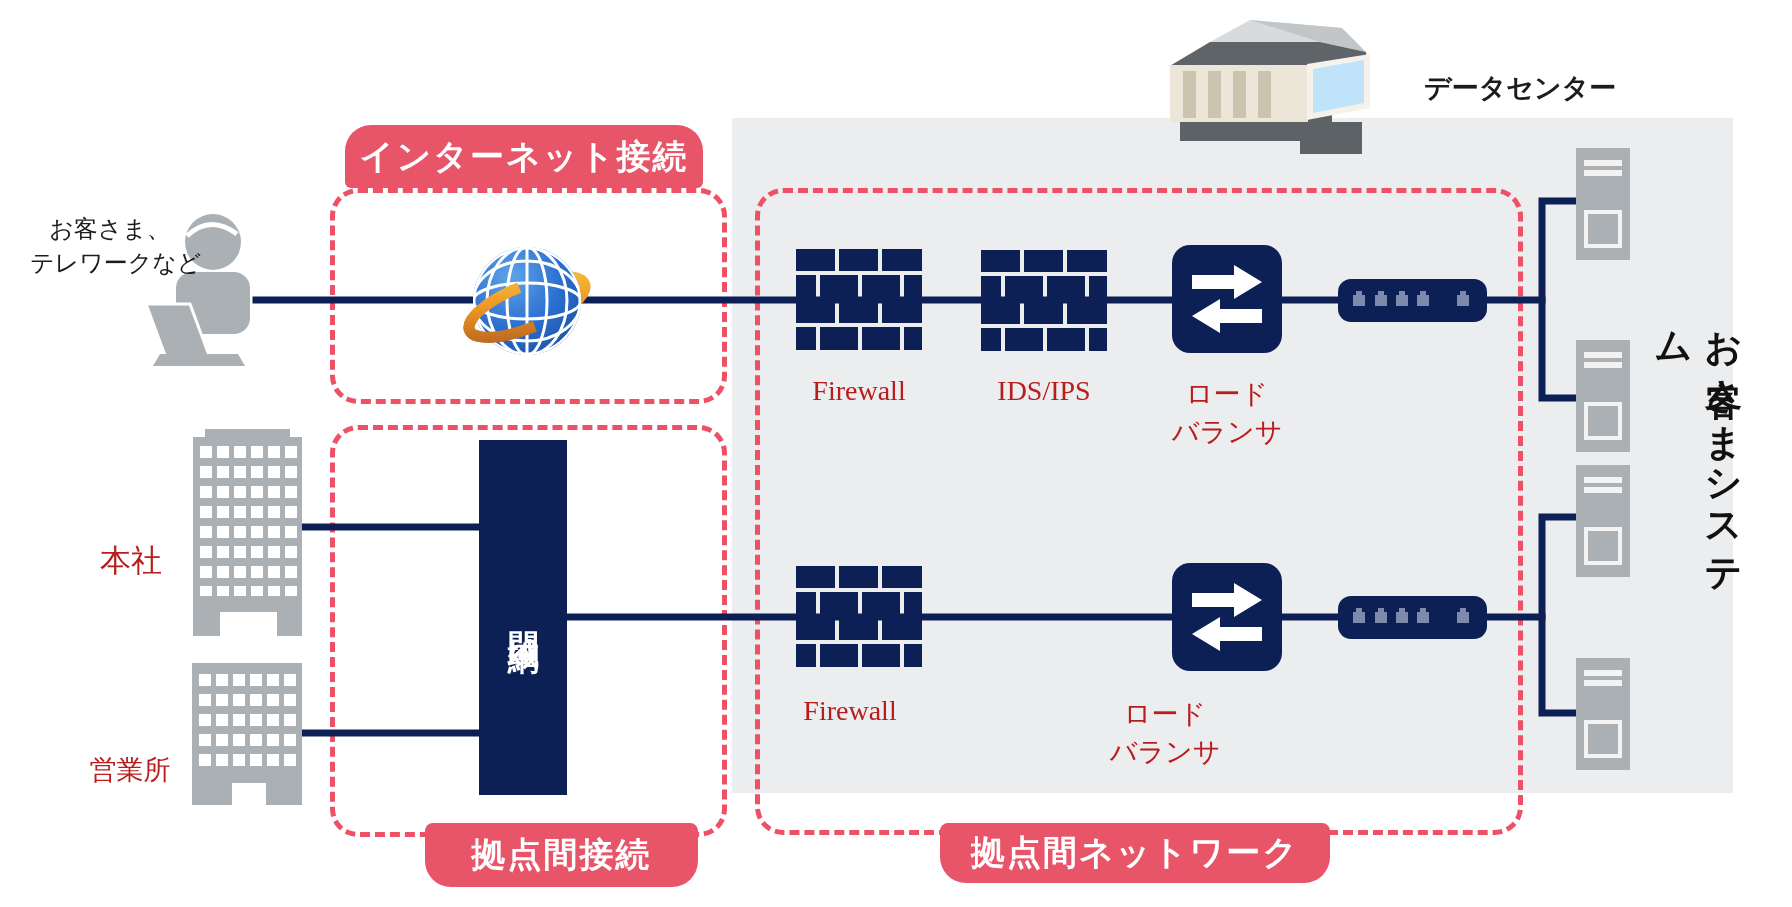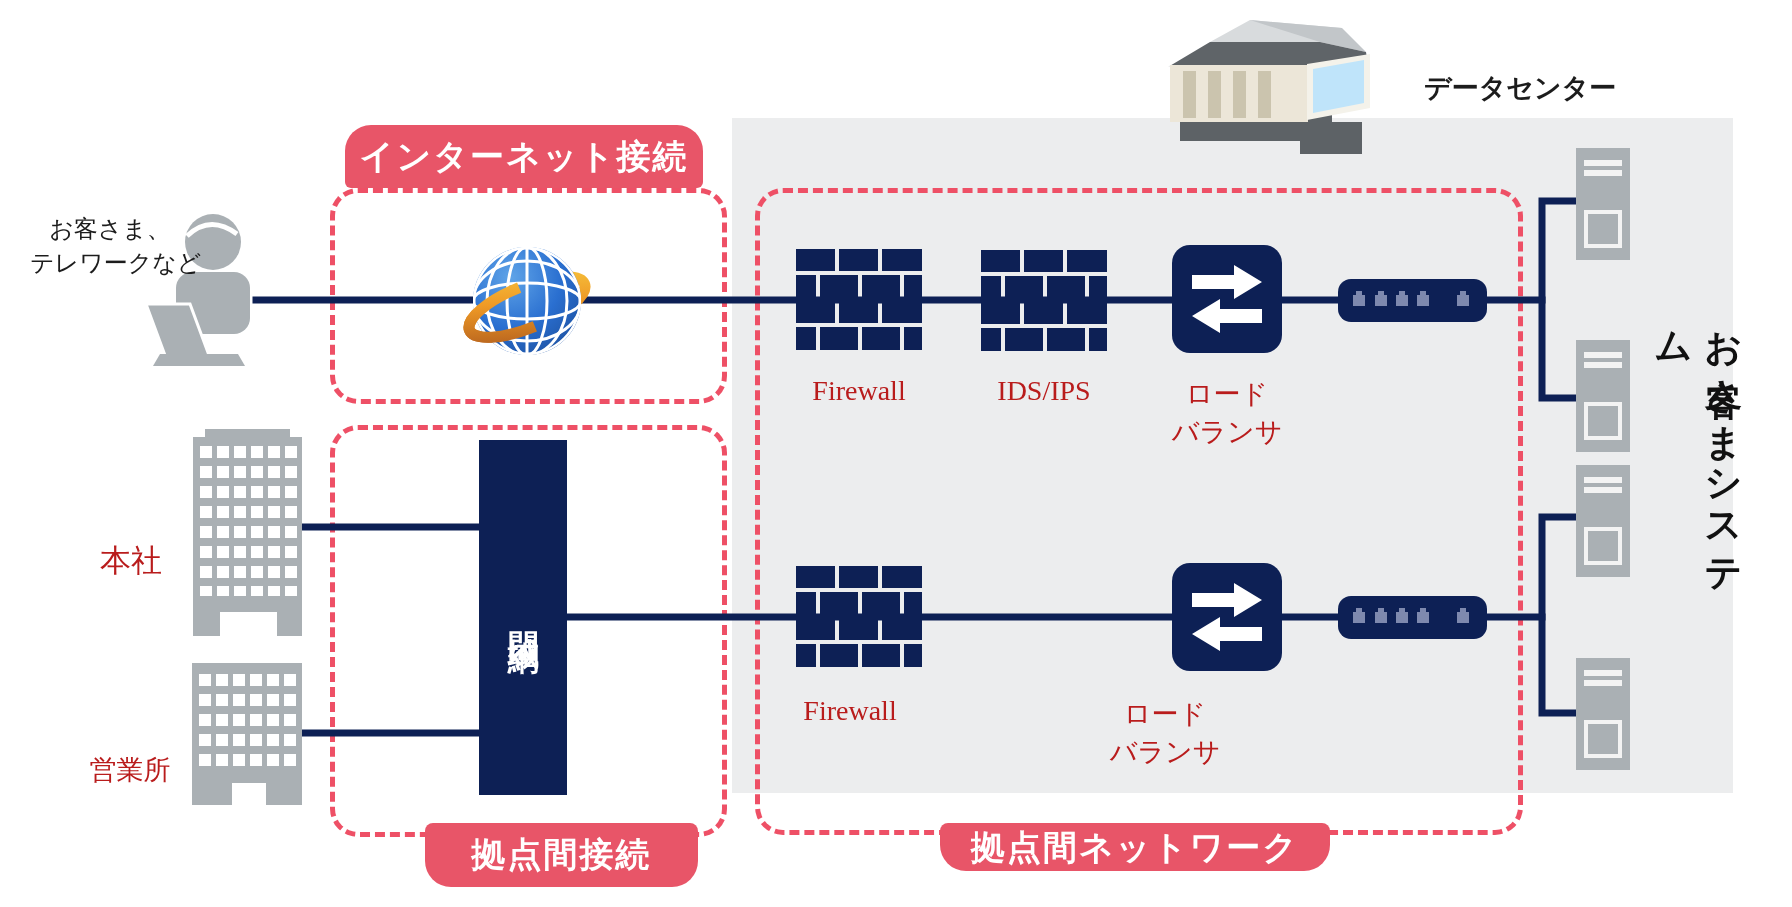--- a/index.html
+++ b/index.html
@@ -238,17 +238,17 @@
     <span>営業所</span>
     </div>
 
   <div class="abs vtext custsys" style="left:1648px;top:305px;height:300px;">
     <span>お客さまシステム</span>
   </div>
 
   <div class="abs zonelabel zl-bottom" style="left:385px;top:823px;width:273px;height:64px;margin-left:40px;">
     <span>拠点間接続</span>
   </div>
-  <div class="abs zonelabel zl-bottom" style="left:940px;top:823px;width:390px;height:48px;align-items:flex-end;">
+  <div class="abs zonelabel zl-bottom" style="left:940px;top:823px;width:390px;height:60px;">
     <span>拠点間ネットワーク</span>
   </div>
 
 </div>
 
 </body></html>

